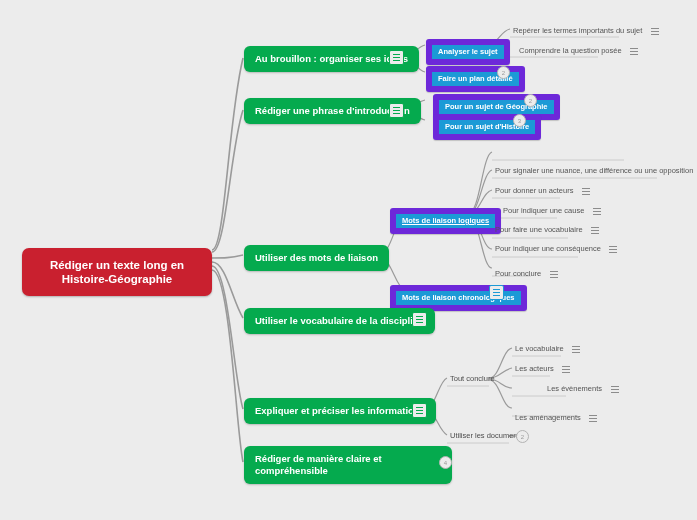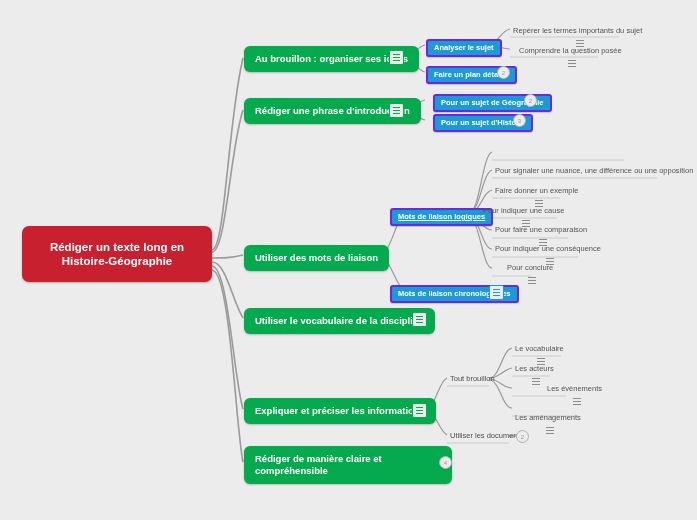--- a/index.html
+++ b/index.html
@@ -21,21 +21,21 @@
     padding:6px 10px;box-shadow:0 1px 2px rgba(0,0,0,.25);
   }
   
   .green{
     background:#05aa4e;color:#fff;border-radius:6px;
     font-weight:bold;font-size:9.5px;line-height:12px;
     padding:7px 11px;box-shadow:0 1px 2px rgba(0,0,0,.22);
   }
   
   .blue{
-    background:#1c9ad6;color:#fff;border:2px solid #6d28d9;border-radius:3px;
+    background:#1c9ad6;color:#fff;border:6px solid #6d28d9;border-radius:3px;
     font-weight:bold;font-size:7.5px;line-height:10px;
     padding:2px 6px;box-shadow:0 1px 1px rgba(0,0,0,.18);
     white-space:nowrap;
   }
   
   .leaf{
     color:#555;font-size:7.5px;line-height:10px;white-space:nowrap;
     padding:1px 3px 2px 3px;
   }
   .leaf.mid{color:#4d4d4d;}
@@ -51,21 +51,21 @@
   .note.blue-note i{background:#1c9ad6;}
   .note.plain{border:none;background:transparent;width:11px;height:11px;}
   .note.plain i{background:#8c8c8c;width:8px;height:1.2px;}
 
   
   .badge{
     width:11px;height:11px;border-radius:50%;border:1px solid #b3b3b3;
     color:#9a9a9a;font-size:6px;display:flex;align-items:center;
     justify-content:center;background:#ececec;flex:0 0 auto;
   }
-  .attach{position:absolute;display:flex;align-items:center;flex-direction:column;}
+  .attach{position:absolute;display:flex;align-items:center;}
 </style>
 </head>
 <body>
 
 <div id="canvas">
 
   <svg class="links" viewBox="0 0 697 520">
     <g fill="none" stroke="#9a9a9a" stroke-width="1.6">
 
       <path d="M212,250 C225,250 228,120 243,58"></path>
@@ -128,21 +128,21 @@
       <path d="M492,276 H531"></path>
       <path d="M512,356 H561"></path>
         <path d="M512,376 H550"></path>
       <path d="M512,396 H566"></path>
         <path d="M512,416 H578"></path>
       <path d="M447,386 H489"></path>
         <path d="M447,443 H509"></path>
     </g>
   </svg>
 
-  <div class="node root" style="left:22px;top:226px;width:190px;height:56px;">
+  <div class="node root" style="left:22px;top:248px;width:190px;height:48px;">
     <span>Rédiger un texte long en Histoire-Géographie</span>
   </div>
 
   <div class="node green" style="left:244px;top:46px;">
     <span>Au brouillon : organiser ses idées</span>
   </div>
   <div class="attach" style="left:385px;top:50px;">
     <span class="note">
         <i></i>
         <i></i>
@@ -209,52 +209,52 @@
 
   <div class="node blue" style="left:390px;top:208px;text-decoration:underline;">
     <span>Mots de liaison logiques</span>
   </div>
 
   <div class="attach" style="left:492px;top:165px;">
     <span class="leaf">Pour signaler une nuance, une différence ou une opposition</span>
 
   </div>
   <div class="attach" style="left:492px;top:185px;">
-    <span class="leaf">Faire donner un exemple</span>
-    <span class="note plain">
-        <i></i>
-        <i></i>
-        <i></i>
-      </span>
-  </div>
-  <div class="attach" style="left:468px;top:205px;padding-left:12px;">
+    <span class="leaf">Pour donner un acteurs</span>
+    <span class="note plain">
+        <i></i>
+        <i></i>
+        <i></i>
+      </span>
+  </div>
+  <div class="attach" style="left:488px;top:205px;padding-left:12px;">
     <span class="leaf">Pour indiquer une cause</span>
     <span class="note plain">
         <i></i>
         <i></i>
         <i></i>
       </span>
   </div>
   <div class="attach" style="left:492px;top:224px;">
-    <span class="leaf">Pour faire une comparaison</span>
+    <span class="leaf">Pour faire une vocabulaire</span>
     <span class="note plain">
         <i></i>
         <i></i>
         <i></i>
       </span>
   </div>
   <div class="attach" style="left:492px;top:243px;">
     <span class="leaf">Pour indiquer une conséquence</span>
     <span class="note plain">
         <i></i>
         <i></i>
         <i></i>
       </span>
   </div>
-  <div class="attach" style="left:492px;top:262px;margin-left:12px;">
+  <div class="attach" style="left:492px;top:268px;">
     <span class="leaf">Pour conclure</span>
     <span class="note plain">
         <i></i>
         <i></i>
         <i></i>
       </span>
   </div>
 
   <div class="node blue" style="left:390px;top:285px;">
     <span>Mots de liaison chronologiques</span>
@@ -283,21 +283,21 @@
   </div>
   <div class="attach" style="left:408px;top:403px;">
     <span class="note">
         <i></i>
         <i></i>
         <i></i>
       </span>
   </div>
 
   <div class="attach" style="left:447px;top:373px;">
-    <span class="leaf mid">Tout brouillon</span>
+    <span class="leaf mid">Tout conclure</span>
   </div>
 
   <div class="attach" style="left:512px;top:343px;">
     <span class="leaf">Le vocabulaire</span>
     <span class="note plain">
         <i></i>
         <i></i>
         <i></i>
       </span>
   </div>

